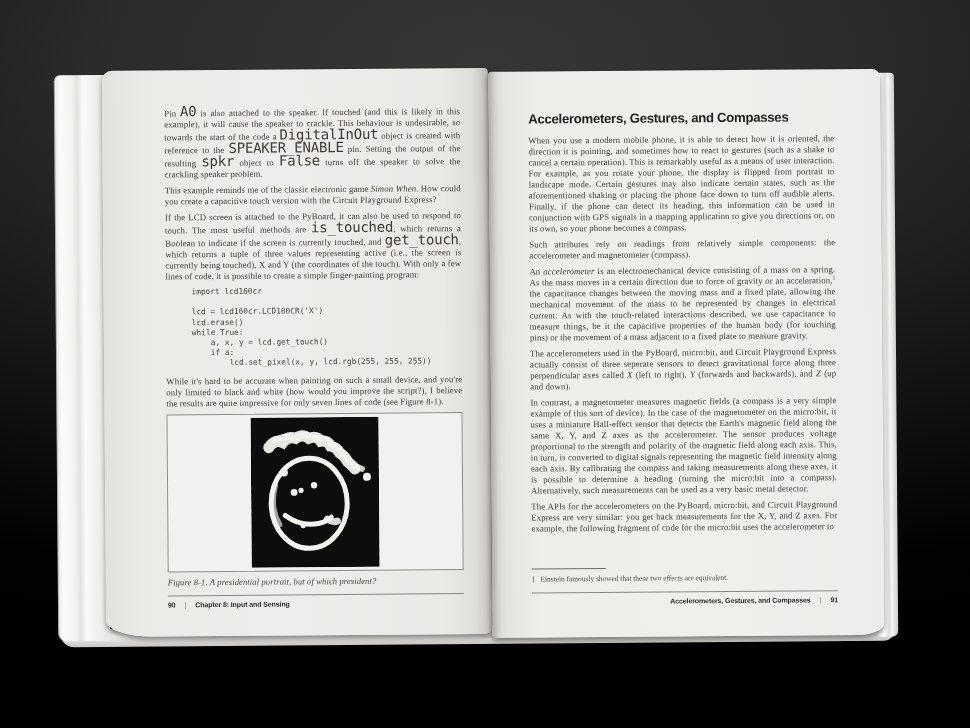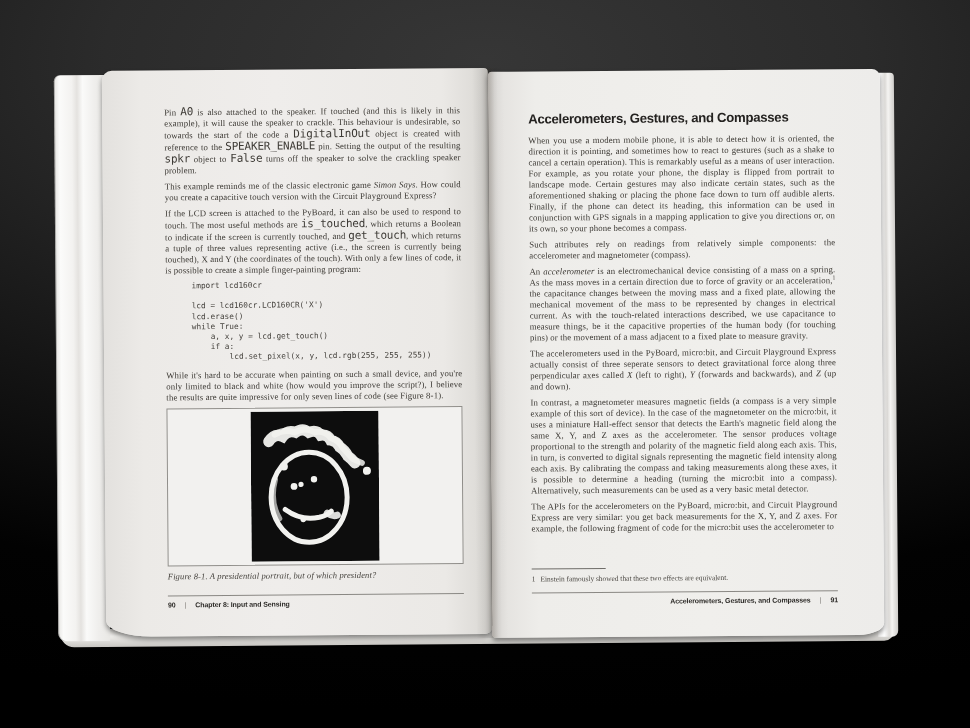--- a/index.html
+++ b/index.html
@@ -61,21 +61,21 @@
 
   
   .lp-content {
     position:absolute; left:62px; top:36px; width:296px;
     color:#3d3a35;
   }
   .para {
     font-size:8.8px; line-height:11px; text-align:justify; margin-bottom:5px;
     letter-spacing:0.1px;
   }
-  .code { font-family:"DejaVu Sans Mono","Liberation Mono",monospace; font-size:11px; letter-spacing:-0.2px; }
+  .code { font-family:"DejaVu Sans Mono","Liberation Mono",monospace; font-size:14px; letter-spacing:-0.2px; }
   .i { font-style: italic; }
   .sup { vertical-align: super; font-size: 65%; line-height: 0; }
 
   .codeblock {
     font-family:"DejaVu Sans Mono","Liberation Mono",monospace;
     font-size:7.8px; line-height:10.2px; color:#45423d;
     margin:3px 0 7px 26px; white-space:pre;
   }
 
   .figure-box {
@@ -120,21 +120,21 @@
 
 <div class="book">
   <div class="stack-bottom"></div>
   <div class="stack-left"></div>
   <div class="stack-right"></div>
 
   <div class="page page-left">
     <div class="lp-content">
       <div>
           <p class="para"><span>Pin </span><span class="code">A0</span><span> is also attached to the speaker. If touched (and this is likely in this example), it will cause the speaker to crackle. This behaviour is undesirable, so towards the start of the code a </span><span class="code">DigitalInOut</span><span> object is created with reference to the </span><span class="code">SPEAKER_ENABLE</span><span> pin. Setting the output of the resulting </span><span class="code">spkr</span><span> object to </span><span class="code">False</span><span> turns off the speaker to solve the crackling speaker problem.</span></p>
-          <p class="para"><span>This example reminds me of the classic electronic game </span><span class="i">Simon Says</span><span>. How could you create a capacitive touch version with the Circuit Playground Express?</span></p>
+          <p class="para"><span>This example reminds me of the classic electronic game </span><span class="i">Simon When</span><span>. How could you create a capacitive touch version with the Circuit Playground Express?</span></p>
           <p class="para"><span>If the LCD screen is attached to the PyBoard, it can also be used to respond to touch. The most useful methods are </span><span class="code">is_touched</span><span>, which returns a Boolean to indicate if the screen is currently touched, and </span><span class="code">get_touch</span><span>, which returns a tuple of three values representing active (i.e., the screen is currently being touched), X and Y (the coordinates of the touch). With only a few lines of code, it is possible to create a simple finger-painting program:</span></p>
         </div>
       <div class="codeblock"><div>import lcd160cr</div><div>&nbsp;</div><div>lcd = lcd160cr.LCD160CR('X')</div><div>lcd.erase()</div><div>while True:</div><div>    a, x, y = lcd.get_touch()</div><div>    if a:</div><div>        lcd.set_pixel(x, y, lcd.rgb(255, 255, 255))</div></div>
       <div>
           <p class="para"><span>While it's hard to be accurate when painting on such a small device, and you're only limited to black and white (how would you improve the script?), I believe the results are quite impressive for only seven lines of code (see Figure 8-1).</span></p>
         </div>
 
       <div class="figure-box">
         <svg class="figure-img" viewBox="0 0 128 150" aria-hidden="true">
           <rect width="128" height="150" fill="#0d0d0d"></rect>

